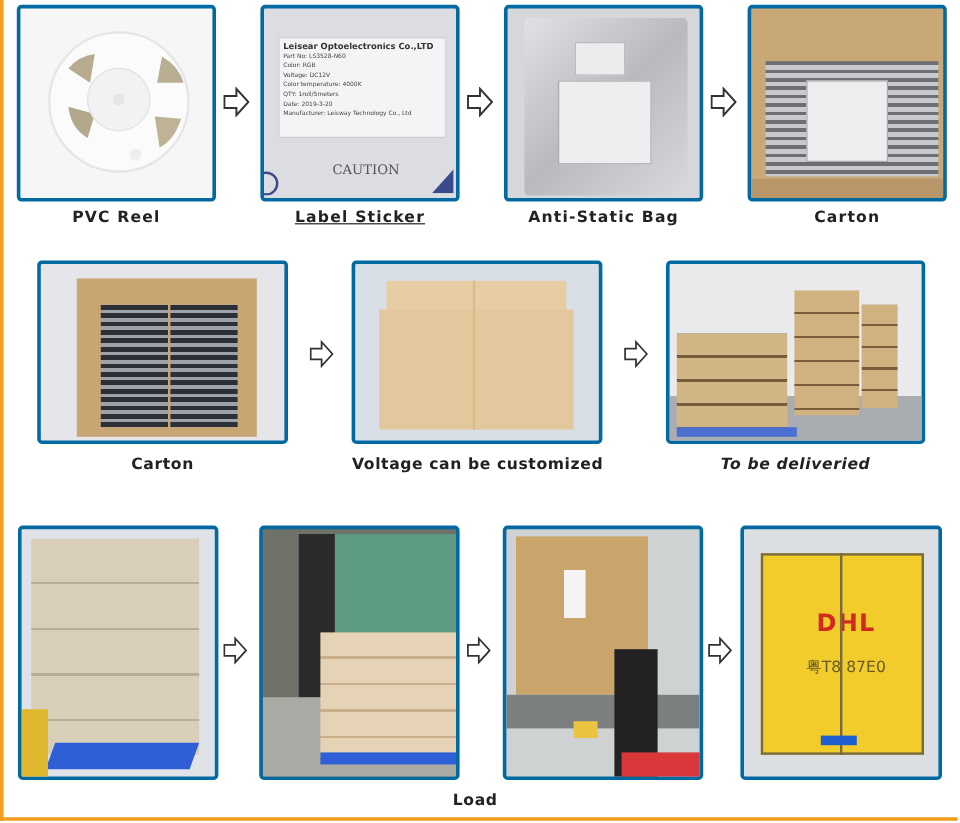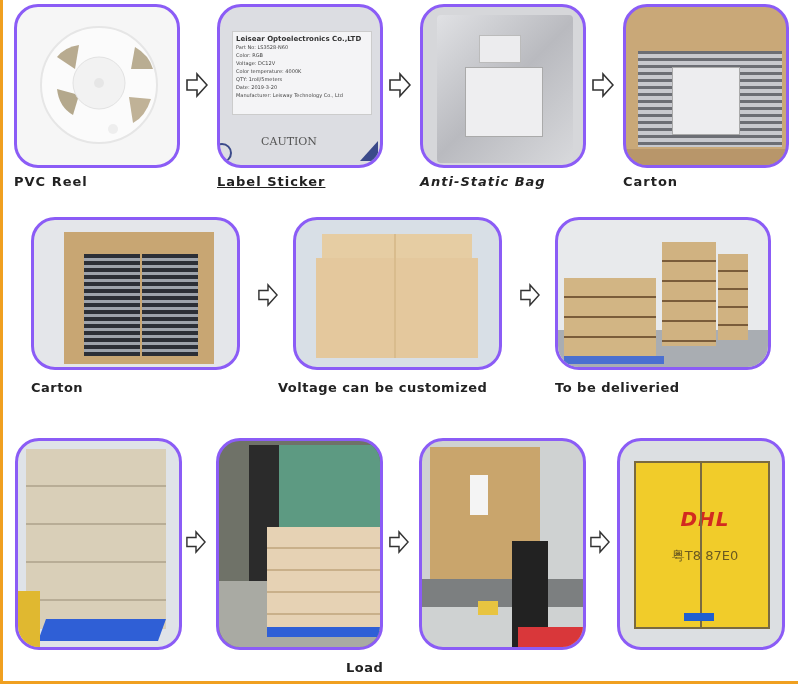--- a/index.html
+++ b/index.html
@@ -1,19 +1,19 @@
 <!DOCTYPE html>
 <html><head>
 <meta charset="utf-8">
 <style>
   html,body{margin:0;padding:0;background:#fff;}
   body{width:800px;height:686px;position:relative;overflow:hidden;font-family:"DejaVu Sans","Liberation Sans",sans-serif;}
   .frame{position:absolute;left:0;top:0;width:798px;height:684px;border-left:3px solid #f0a020;border-bottom:3px solid #f0a020;box-sizing:border-box;}
-  .tile{position:absolute;border:3px solid #8b5cf6;border-radius:24px;overflow:hidden;box-sizing:border-box;background:#e8e8e8;}
-  .cap{position:absolute;font-weight:bold;color:#222;white-space:nowrap;}
+  .tile{position:absolute;border:3px solid #0369a1;border-radius:4px;overflow:hidden;box-sizing:border-box;background:#e8e8e8;}
+  .cap{position:absolute;font-weight:bold;color:#222;text-align:center;white-space:nowrap;}
   .cap.lg{font-size:13px;letter-spacing:1px;}
   .cap.md{font-size:13px;letter-spacing:.5px;}
   .arrow{position:absolute;width:22px;height:26px;}
   .label-sheet{position:absolute;background:#f4f4f6;border:1px solid #ccc;font-size:5px;color:#444;padding:3px;box-sizing:border-box;line-height:8px;}
 </style>
 </head>
 <body>
 
 <div class="frame"></div>
 
@@ -39,40 +39,40 @@
   <div class="label-sheet" style="left:12px;top:24px;width:140px;height:84px;">
     <div style="font-size:7px;font-weight:bold;color:#333;">Leisear Optoelectronics Co.,LTD</div>
     <div>Part No: LS3528-N60</div>
     <div>Color: RGB</div>
     <div>Voltage: DC12V</div>
     <div>Color temperature: 4000K</div>
     <div>QTY: 1roll/5meters</div>
     <div>Date: 2019-3-20</div>
     <div>Manufacturer: Leisway Technology Co., Ltd</div>
   </div>
-  <div style="position:absolute;left:24px;top:128px;width:90px;text-align:center;font-family:'DejaVu Serif',serif;font-size:11px;color:#555;">CAUTION</div>
+  <div style="position:absolute;left:40px;top:128px;width:90px;text-align:center;font-family:'DejaVu Serif',serif;font-size:11px;color:#555;">CAUTION</div>
   <svg style="position:absolute;right:2px;bottom:4px;" width="18" height="20">
       <polygon points="18,0 18,20 0,20" fill="#3b4a8a"></polygon>
     </svg>
   <svg style="position:absolute;left:-6px;bottom:2px;" width="22" height="24">
       <circle cx="8" cy="14" r="9" fill="none" stroke="#3b4a8a" stroke-width="2"></circle>
     </svg>
 </div>
 <div class="cap lg" style="left:217px;top:174px;width:166px;text-decoration:underline;">Label Sticker</div>
 
 <svg class="arrow" style="left:389px;top:72px;" viewBox="0 0 22 26">
     <path d="M1 8 H11 V2 L21 13 L11 24 V18 H1 Z" fill="#fff" stroke="#333" stroke-width="1.6"></path>
   </svg>
 
 <div class="tile" style="left:420px;top:4px;width:166px;height:164px;background:#d6d7da;">
   <div style="position:absolute;left:14px;top:8px;width:136px;height:148px;background:linear-gradient(135deg,#e0e1e4,#b9babf 50%,#d8d9dc);border-radius:4px;"></div>
   <div style="position:absolute;left:56px;top:28px;width:40px;height:26px;background:#ececee;border:1px solid #bbb;"></div>
   <div style="position:absolute;left:42px;top:60px;width:76px;height:68px;background:#eeeef0;border:1px solid #aaa;"></div>
 </div>
-<div class="cap lg" style="left:420px;top:174px;width:166px;font-style:italic;">Anti-Static Bag</div>
+<div class="cap lg" style="left:420px;top:174px;width:166px;">Anti-Static Bag</div>
 
 <svg class="arrow" style="left:592px;top:72px;" viewBox="0 0 22 26">
     <path d="M1 8 H11 V2 L21 13 L11 24 V18 H1 Z" fill="#fff" stroke="#333" stroke-width="1.6"></path>
   </svg>
 
 <div class="tile" style="left:623px;top:4px;width:166px;height:164px;background:#c9a878;">
   <div style="position:absolute;left:12px;top:44px;width:144px;height:96px;background:repeating-linear-gradient(180deg,#6c6e74 0 3px,#c8c9ce 3px 7px);"></div>
   <div style="position:absolute;left:46px;top:60px;width:66px;height:66px;background:#ededef;border:1px solid #aaa;"></div>
   <div style="position:absolute;left:0;bottom:0;width:100%;height:16px;background:#b8966a;"></div>
 </div>
@@ -100,21 +100,21 @@
     <path d="M1 8 H11 V2 L21 13 L11 24 V18 H1 Z" fill="#fff" stroke="#333" stroke-width="1.6"></path>
   </svg>
 
 <div class="tile" style="left:555px;top:217px;width:216px;height:153px;background:#e8eaec;">
   <div style="position:absolute;left:0;top:110px;width:100%;height:43px;background:#a9adb2;"></div>
   <div style="position:absolute;left:6px;top:58px;width:92px;height:80px;background:repeating-linear-gradient(180deg,#d2b584 0 18px,#7a5c3a 18px 20px);"></div>
   <div style="position:absolute;left:104px;top:22px;width:54px;height:104px;background:repeating-linear-gradient(180deg,#d0b281 0 18px,#7a5c3a 18px 20px);"></div>
   <div style="position:absolute;left:160px;top:34px;width:30px;height:86px;background:repeating-linear-gradient(180deg,#d0b281 0 16px,#7a5c3a 16px 18px);"></div>
   <div style="position:absolute;left:6px;top:136px;width:100px;height:8px;background:#4a6fd0;"></div>
 </div>
-<div class="cap md" style="left:555px;top:380px;width:216px;">To be deliveried</div>
+<div class="cap md" style="left:555px;top:380px;width:216px;font-style:italic;">To be deliveried</div>
 
 <div class="tile" style="left:15px;top:438px;width:167px;height:212px;background:#dfe3e8;">
   <div style="position:absolute;left:8px;top:8px;width:140px;height:180px;background:repeating-linear-gradient(180deg,#d9cfb8 0 36px,#b8ad96 36px 38px);"></div>
   <div style="position:absolute;left:24px;top:178px;width:120px;height:22px;background:#2f5fd6;transform:skewX(-20deg);"></div>
   <div style="position:absolute;left:0;top:150px;width:22px;height:58px;background:#e0b830;"></div>
 </div>
 
 <svg class="arrow" style="left:186px;top:530px;width:20px;height:24px;" viewBox="0 0 22 26">
     <path d="M1 8 H11 V2 L21 13 L11 24 V18 H1 Z" fill="#fff" stroke="#333" stroke-width="1.6"></path>
   </svg>
@@ -139,19 +139,19 @@
   <div style="position:absolute;left:96px;top:186px;width:70px;height:26px;background:#d9373a;"></div>
   <div style="position:absolute;left:56px;top:160px;width:20px;height:14px;background:#e8c440;"></div>
 </div>
 
 <svg class="arrow" style="left:590px;top:530px;width:20px;height:24px;" viewBox="0 0 22 26">
     <path d="M1 8 H11 V2 L21 13 L11 24 V18 H1 Z" fill="#fff" stroke="#333" stroke-width="1.6"></path>
   </svg>
 
 <div class="tile" style="left:617px;top:438px;width:168px;height:212px;background:#dcdfe2;">
   <div style="position:absolute;left:14px;top:20px;width:136px;height:168px;background:#f1cc2a;border:2px solid #7a6a40;box-sizing:border-box;"></div>
-  <div style="position:absolute;left:40px;top:66px;width:90px;text-align:center;font-weight:bold;font-style:italic;font-size:20px;color:#d22a20;letter-spacing:1px;">DHL</div>
+  <div style="position:absolute;left:40px;top:66px;width:90px;text-align:center;font-weight:bold;font-size:20px;color:#d22a20;letter-spacing:1px;">DHL</div>
   <div style="position:absolute;left:30px;top:106px;width:110px;text-align:center;font-size:13px;color:#6b5a20;">粤T8 87E0</div>
   <div style="position:absolute;left:80px;top:20px;width:2px;height:168px;background:#7a6a40;"></div>
   <div style="position:absolute;left:64px;top:172px;width:30px;height:8px;background:#1f5fd0;"></div>
 </div>
 
 <div class="cap md" style="left:346px;top:660px;width:100px;">Load</div>
 
 </body></html>

